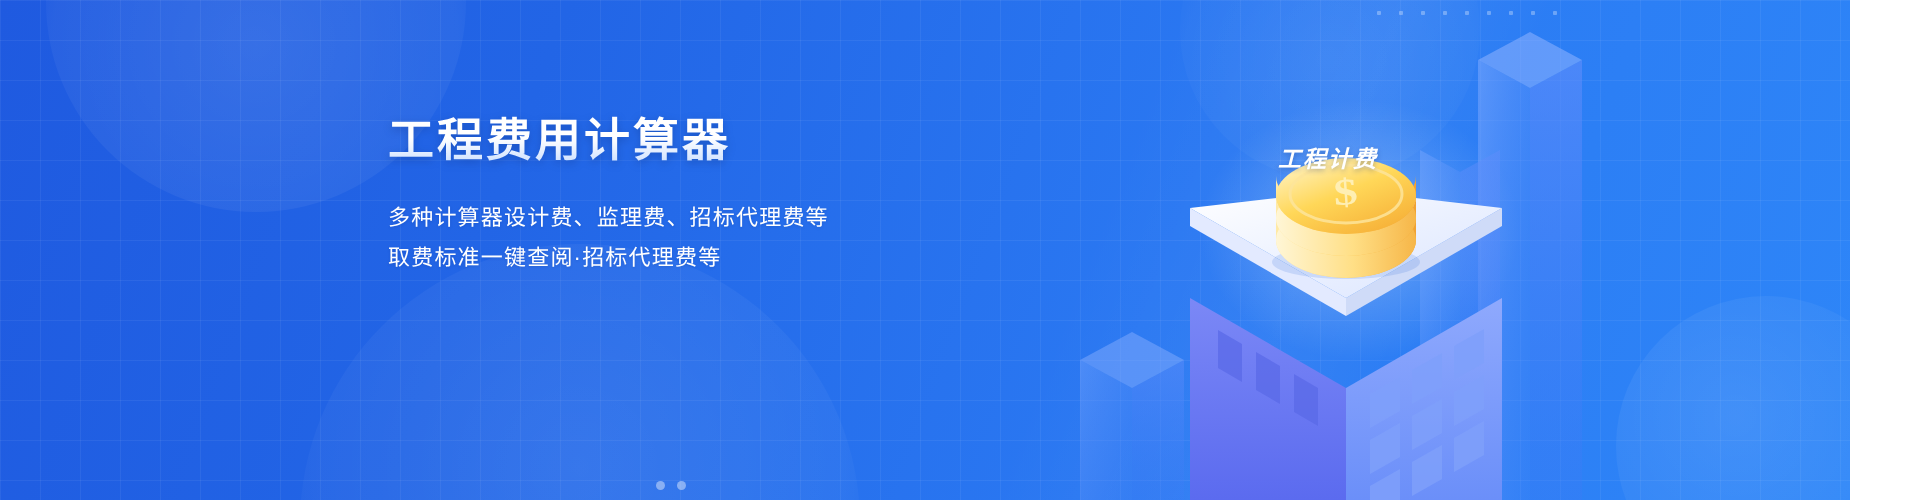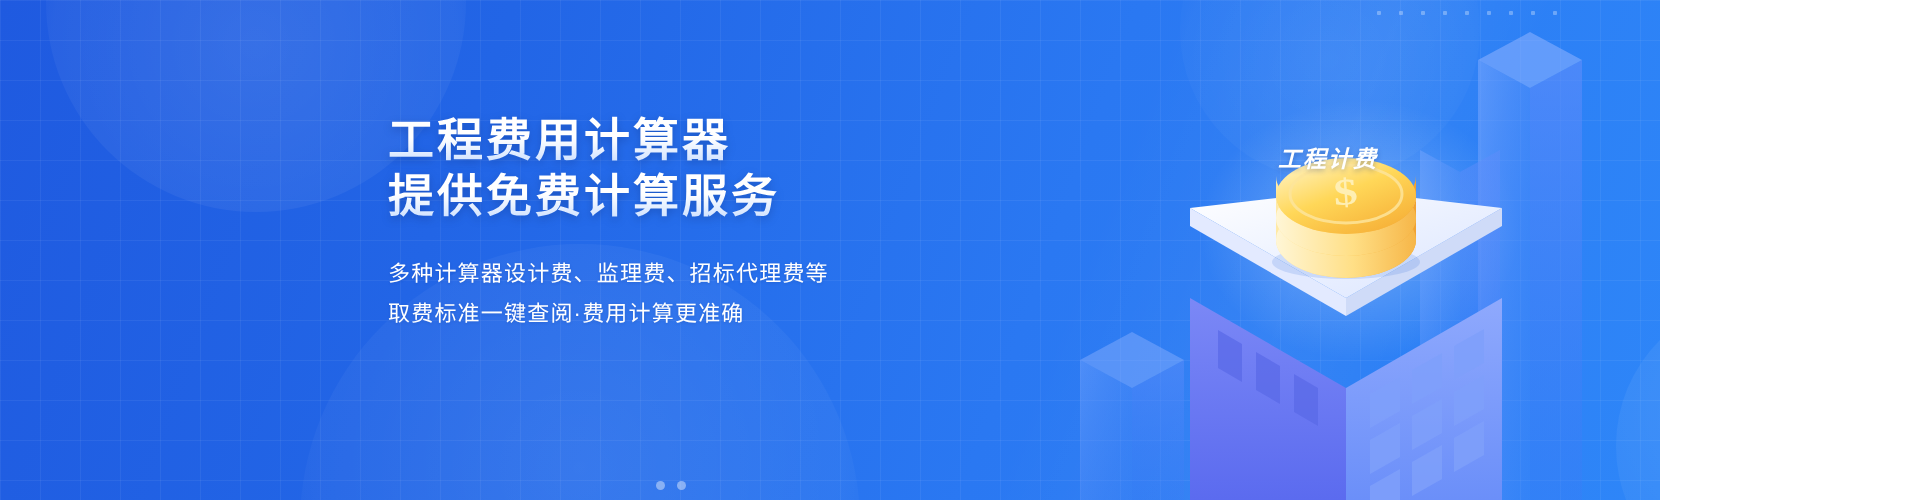--- a/index.html
+++ b/index.html
@@ -7,21 +7,21 @@
 
   html, body {
     width:1920px; height:500px;
     overflow:hidden;
     font-family:"Liberation Sans","DejaVu Sans",sans-serif;
   }
 
   
   .banner {
     position:relative;
-    width:1660px; height:500px;
+    width:1850px; height:500px;
     overflow:hidden;
     background:linear-gradient(110deg,#1f5ae0 0%,#2265e6 28%,#2a78f2 62%,#2e86f8 100%);
   }
 
   
   .bg-layer { position:absolute; inset:0; pointer-events:none; }
 
   
   .grid-overlay {
     position:absolute; inset:0;
@@ -136,23 +136,22 @@
     <div class="sweep"></div>
     <div class="circle circle-tl"></div>
     <div class="circle circle-rt"></div>
     <div class="circle circle-bl"></div>
     <div class="circle circle-br"></div>
     <div class="dot-grid"></div>
   </div>
 
   <div class="copy">
     <div class="headline">工程费用计算器</div>
-    <div class="headline">提供免费计算服务</div>
     <div class="subcopy">多种计算器设计费、监理费、招标代理费等</div>
-    <div class="subcopy" style="margin-top:0">取费标准一键查阅·费用计算更准确</div>
+    <div class="subcopy" style="margin-top:0">取费标准一键查阅·招标代理费等</div>
   </div>
 
   <div class="illus">
     <svg viewBox="0 0 560 500" xmlns="http://www.w3.org/2000/svg" aria-hidden="true">
       <defs>
         <linearGradient id="gTowerBack" x1="0" y1="0" x2="0" y2="1">
           <stop offset="0%" stop-color="#5f8dfb" stop-opacity=".62"></stop>
           <stop offset="100%" stop-color="#3e79f6" stop-opacity=".30"></stop>
         </linearGradient>
         <linearGradient id="gTowerBack2" x1="0" y1="0" x2="1" y2="1">

